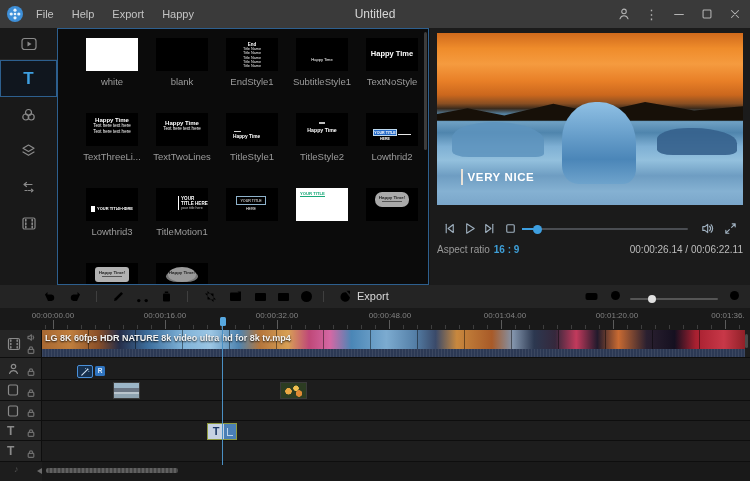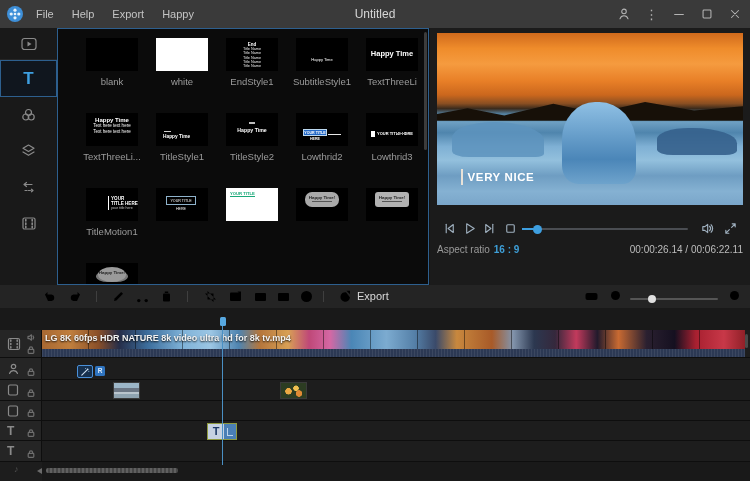--- a/index.html
+++ b/index.html
@@ -237,26 +237,26 @@
           <rect x="2" y="2" width="12" height="11" rx="1.5"></rect>
           <path d="M4.8 3.5 v1.4 M4.8 7 v1.4 M4.8 10.4 v1.4 M11.2 3.5 v1.4 M11.2 7 v1.4 M11.2 10.4 v1.4" stroke-width="1.6"></path>
         </svg>
       </span>
   </div>
 </div>
 
 <div class="styles-panel">
   <div class="grid">
     <div class="cell">
+        <div class="thumb t-white"></div>
+        <div class="lbl">white</div>
+      </div>
+    <div class="cell">
         <div class="thumb"></div>
         <div class="lbl">blank</div>
-      </div>
-    <div class="cell">
-        <div class="thumb t-white"></div>
-        <div class="lbl">white</div>
       </div>
     <div class="cell">
         <div class="thumb t-end">
           <span class="h">End</span>
           <span class="l">Title Name</span>
           <span class="l">Title Name</span>
           <span class="l">Title Name</span>
           <span class="l">Title Name</span>
           <span class="l">Title Name</span>
         </div>
@@ -265,30 +265,37 @@
     <div class="cell">
         <div class="thumb t-sub">
           <span>Happy Time</span>
         </div>
         <div class="lbl">SubtitleStyle1</div>
       </div>
     <div class="cell">
         <div class="thumb t-nostyle">
           <span>Happy Time</span>
         </div>
-        <div class="lbl">TextThreeLi</div>
+        <div class="lbl">TextNoStyle</div>
       </div>
 
     <div class="cell">
         <div class="thumb t-three">
           <span class="h">Happy Time</span>
           <span class="l">Text here text here</span>
           <span class="l">Text here text here</span>
         </div>
         <div class="lbl">TextThreeLi...</div>
+      </div>
+    <div class="cell">
+        <div class="thumb t-two">
+          <span class="h">Happy Time</span>
+          <span class="l">Text here text here</span>
+        </div>
+        <div class="lbl">TextTwoLines</div>
       </div>
     <div class="cell">
         <div class="thumb t-title1">
           <span>Happy Time</span>
         </div>
         <div class="lbl">TitleStyle1</div>
       </div>
     <div class="cell">
         <div class="thumb t-title2">
           <span>Happy Time</span>
@@ -501,20 +508,31 @@
     </div>
   <span class="ti" style="left:727px">
     <svg viewBox="0 0 17 17">
         <circle cx="7.5" cy="7.5" r="4.5"></circle>
         <path d="M10.8 10.8 L14 14 M5.5 7.5 H9.5 M7.5 5.5 V9.5"></path>
       </svg>
     </span>
 </div>
 
 <div class="timeline">
+  <div class="ruler">
+    <span class="rlabel" style="left:53px">00:00:00.00</span>
+    <span class="rlabel" style="left:165px">00:00:16.00</span>
+    <span class="rlabel" style="left:277px">00:00:32.00</span>
+    <span class="rlabel" style="left:390px">00:00:48.00</span>
+    <span class="rlabel" style="left:505px">00:01:04.00</span>
+    <span class="rlabel" style="left:617px">00:01:20.00</span>
+    <span class="rlabel" style="left:728px">00:01:36.</span>
+    <div class="ticks-minor"></div>
+    <div class="ticks-major"></div>
+  </div>
 
   <div class="tl-tracks">
 
     <div class="trow" style="height:28px">
       <div class="thead">
         <span class="ic h-main">
           <svg viewBox="0 0 14 14">
               <rect x="1.5" y="1.5" width="11" height="11" rx="1.5"></rect>
               <path d="M3.8 3 v1.2 M3.8 6.4 v1.2 M3.8 9.8 v1.2 M10.2 3 v1.2 M10.2 6.4 v1.2 M10.2 9.8 v1.2" stroke-width="1.5"></path>
             </svg>

